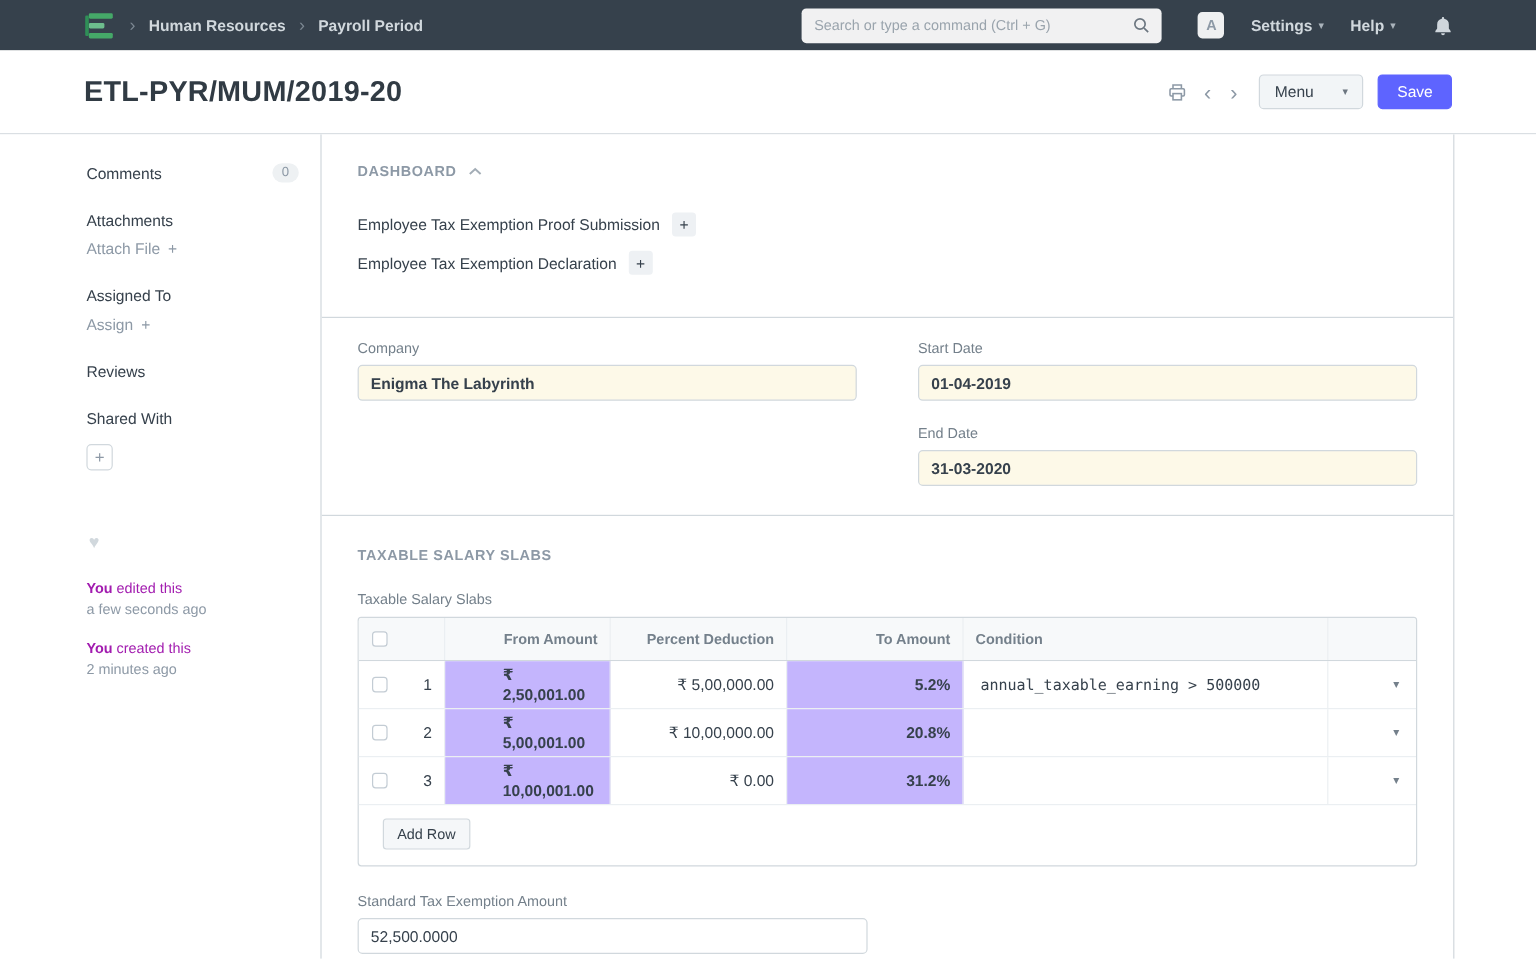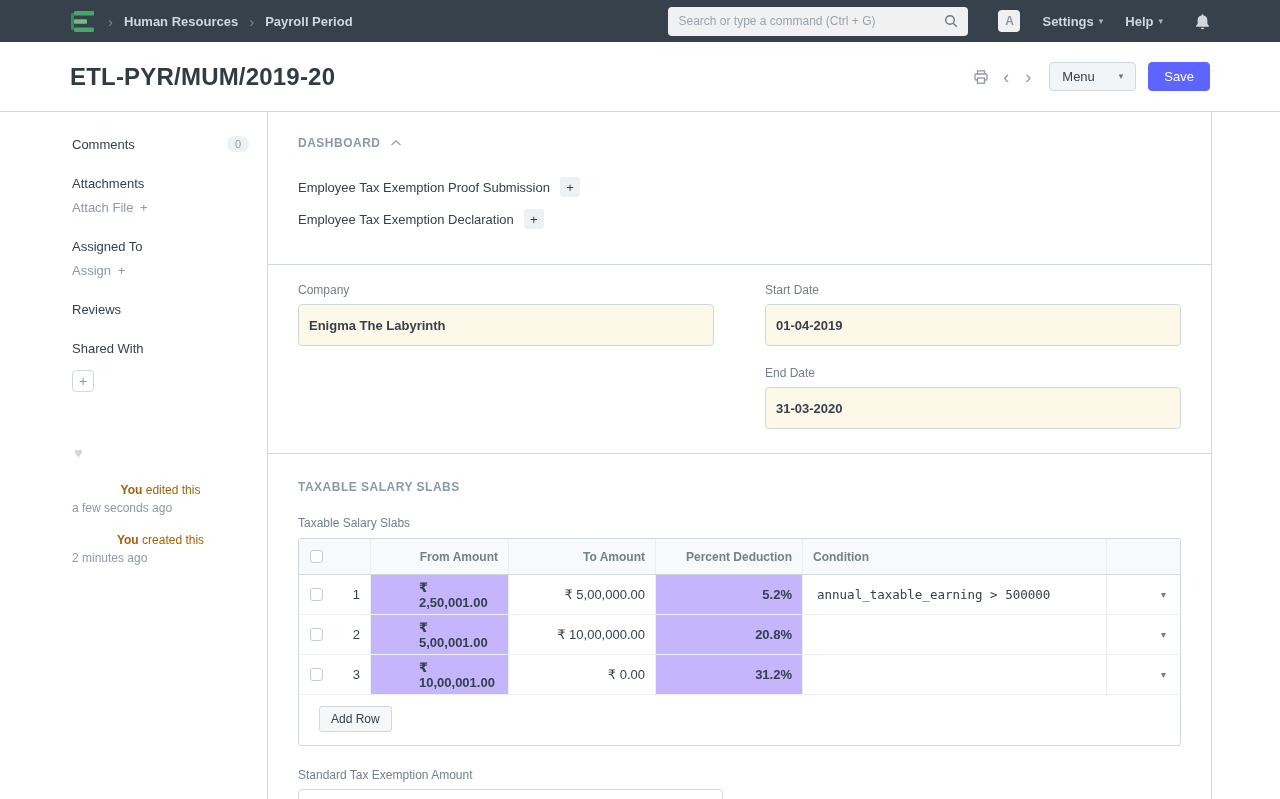--- a/index.html
+++ b/index.html
@@ -94,21 +94,21 @@
   .plus-glyph { color: #8d99a6; margin-left: 3px; font-size: 13px; }
   .share-plus {
     width: 22px; height: 22px; margin-top: 14px;
     border: 1px solid #d1d8dd; border-radius: 4px; background: #fff;
     color: #8d99a6; font-size: 14px; line-height: 1;
     display: flex; align-items: center; justify-content: center; cursor: pointer;
   }
   .heart { color: #d1d8dd; font-size: 15px; margin: 52px 0 0 2px; cursor: pointer; }
   .activity { margin-top: 22px; font-size: 12px; }
   .act-item { margin-bottom: 18px; }
-  .act-line1 { color: #a16207; text-align: center; }
+  .act-line1 { color: #a21caf; }
   .act-line1 b { font-weight: 700; }
   .act-line2 { color: #8d99a6; margin-top: 4px; }
 
   
   .main { flex: 1; margin-right: 68px; border-right: 1px solid #d1d8dd; overflow: hidden; }
   .sec-head {
     display: flex; align-items: center; gap: 9px;
     font-size: 12px; font-weight: 700; letter-spacing: .5px; color: #8d99a6;
   }
   .collapse-toggle { display: flex; cursor: pointer; }
@@ -124,21 +124,21 @@
   }
 
   .form-sec {
     padding: 18px 30px 24px; border-bottom: 1px solid #d1d8dd;
     display: grid; grid-template-columns: 1fr 1fr; column-gap: 51px;
   }
   .field { margin-bottom: 0; }
   .field + .field { margin-top: 20px; }
   .field-label { font-size: 12px; color: #74808b; margin-bottom: 7px; }
   .control {
-    height: 42px; border: 1px solid #d1d8dd; border-radius: 4px;
+    height: 30px; border: 1px solid #d1d8dd; border-radius: 4px;
     background: #fff; padding: 0 10px; font-size: 13px; color: #36414c;
     display: flex; align-items: center; cursor: text;
   }
   .control.mandatory { background: #fdf9e8; font-weight: 700; }
 
   .slabs-sec { padding: 26px 30px 0; }
   .table-label { font-size: 12px; color: #74808b; margin: 22px 0 8px; }
   .grid-container { border: 1px solid #d1d8dd; border-radius: 3px; background: #fff; }
   .g-cols { display: grid; grid-template-columns: 34px 38px 138px 147px 147px 304px 1fr; }
   .g-head { height: 36px; background: #f7f9fa; border-bottom: 1px solid #d1d8dd; border-radius: 3px 3px 0 0; }
@@ -338,22 +338,22 @@
       <div class="table-label">Taxable Salary Slabs</div>
 
       <div class="grid-container">
 
         <div class="g-head g-cols">
           <div class="cell center">
               <span class="checkbox"></span>
             </div>
           <div class="cell bordered"></div>
           <div class="cell bordered right">From Amount</div>
+          <div class="cell bordered right">Percent Deduction</div>
           <div class="cell bordered right">To Amount</div>
-          <div class="cell bordered right">Percent Deduction</div>
           <div class="cell bordered">Condition</div>
           <div class="cell"></div>
         </div>
 
         <div class="g-row g-cols">
           <div class="cell center">
               <span class="checkbox"></span>
             </div>
           <div class="cell bordered right">1</div>
           <div class="cell bordered right yellow">₹ 2,50,001.00</div>

